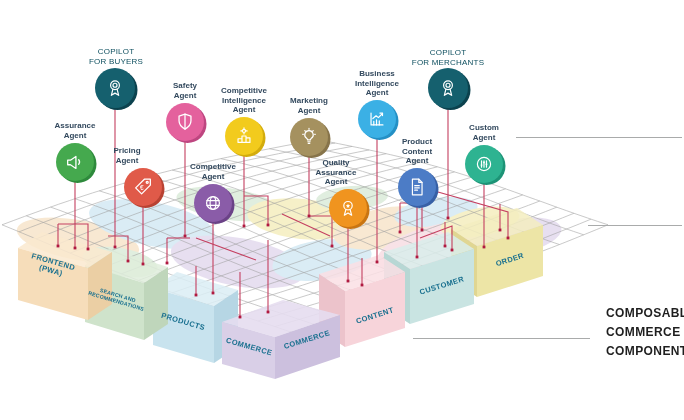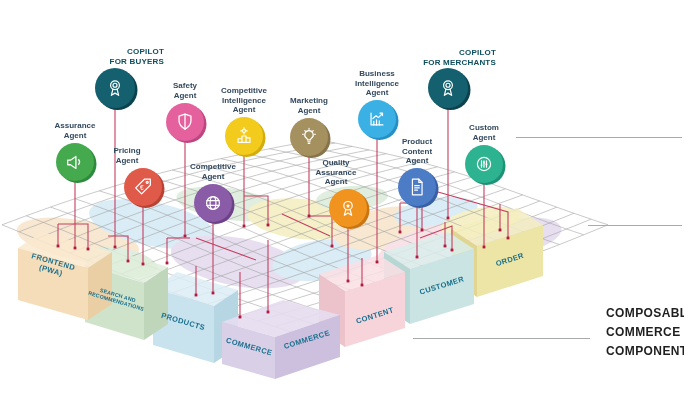--- a/index.html
+++ b/index.html
@@ -8,21 +8,21 @@
   .stage svg.scene{position:absolute;left:0;top:0;z-index:1;}
 
   .agent{position:absolute;width:38px;height:38px;z-index:3;}
   .agent.big{width:40px;height:40px;}
   .agent .ring{position:absolute;inset:0;border-radius:50%;transform:translate(2.5px,2px);}
   .agent .circle{position:absolute;inset:0;border-radius:50%;display:flex;align-items:center;justify-content:center;}
   .agent svg{display:block;}
 
   .agent-label{position:absolute;width:96px;margin-left:-48px;text-align:center;white-space:pre-line;
                font-size:8px;line-height:9.6px;font-weight:600;color:#33495E;z-index:2;}
-  .agent-label.copilot{font-weight:700;color:#0E4F5F;letter-spacing:.2px;text-align:right;}
+  .agent-label.copilot{font-weight:400;color:#0E4F5F;letter-spacing:.2px;}
 
   .box-label{position:absolute;width:76px;text-align:center;white-space:pre-line;font-weight:700;
              color:#19708F;letter-spacing:.4px;z-index:2;font-size:7.5px;line-height:8.5px;}
   .box-label.small{font-size:5.3px;line-height:6.3px;letter-spacing:.2px;}
 
   .layer-label{position:absolute;font-weight:700;color:#1F1F1F;letter-spacing:.4px;z-index:2;
                font-size:11.5px;line-height:12px;}
   .layer-label.multi{white-space:pre-line;line-height:19px;font-size:12px;}
   .guide-line{position:absolute;height:1.4px;background:#A9ABAB;z-index:2;}
 </style>

